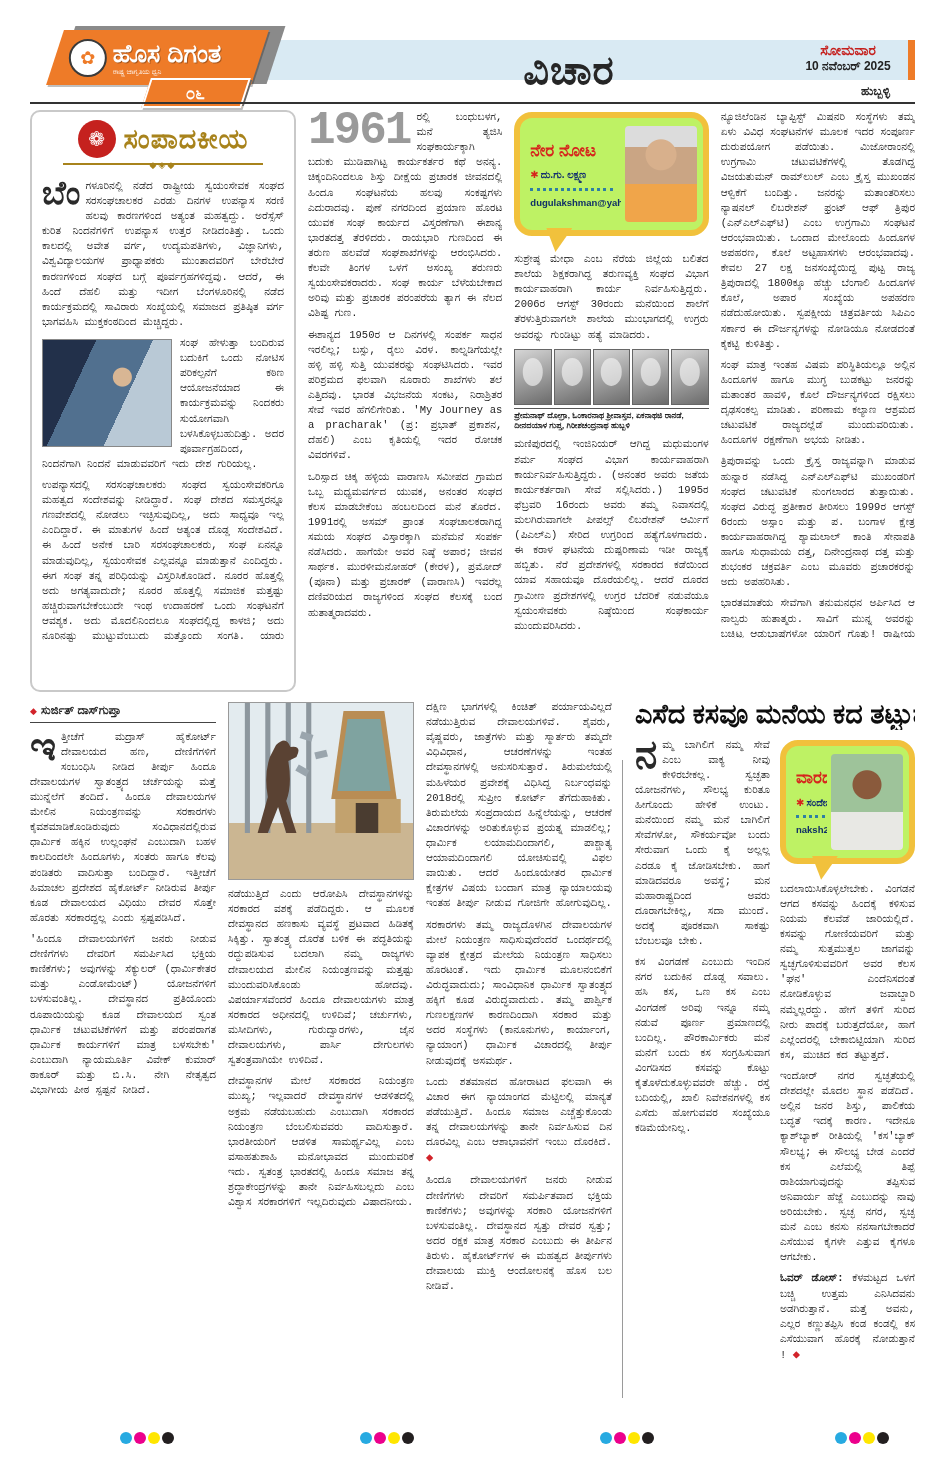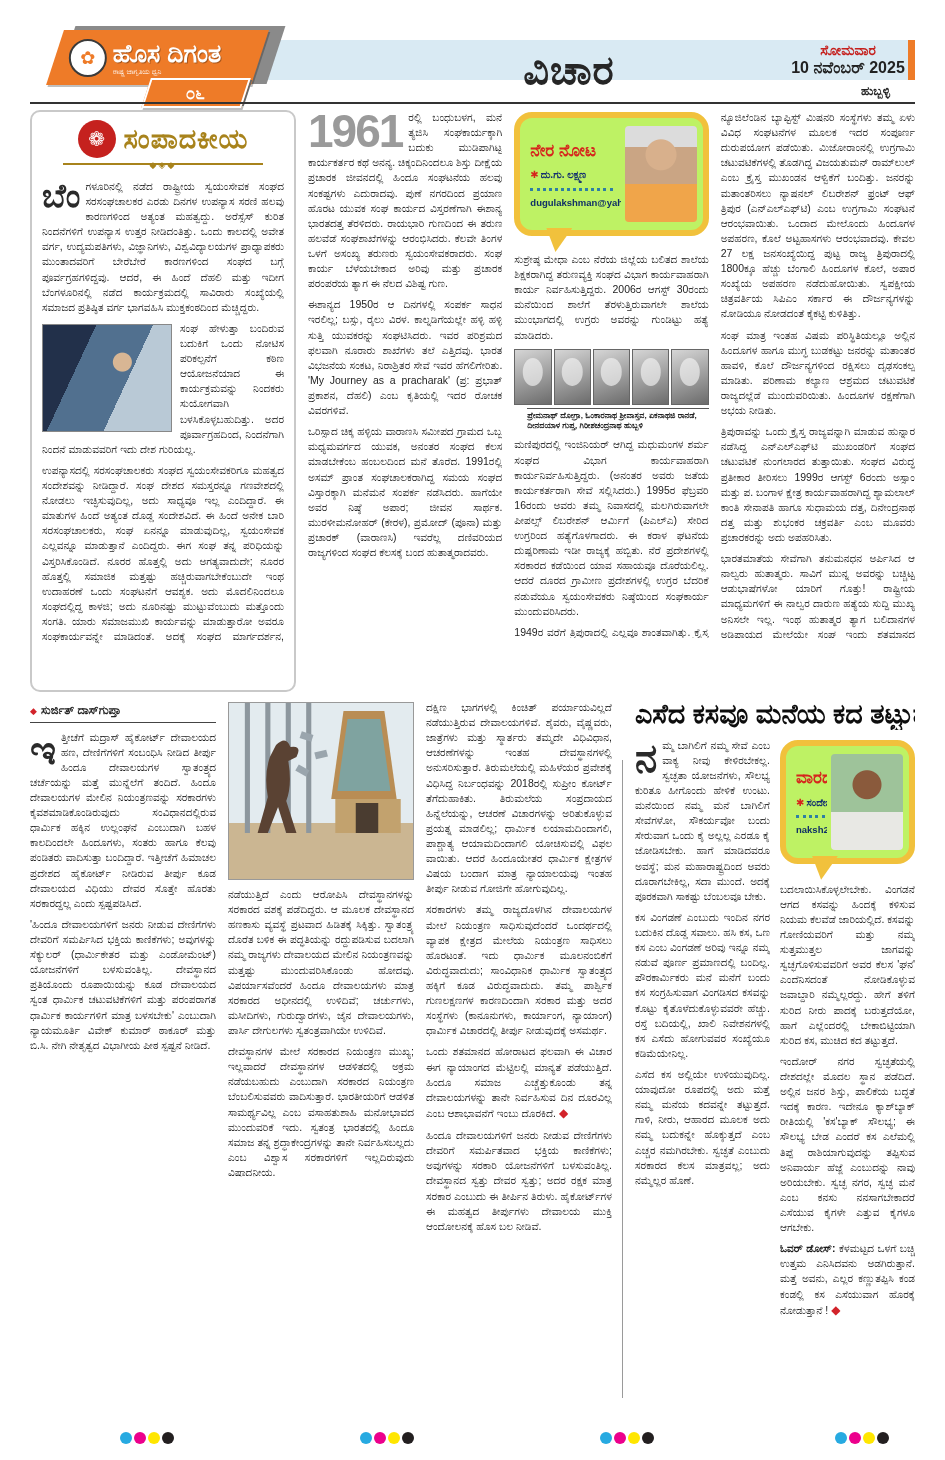--- a/index.html
+++ b/index.html
@@ -14,29 +14,29 @@
   .mast-inner{transform:skewX(18deg);display:flex;align-items:center;gap:6px;padding-left:14px;}
   .mast-logo{width:34px;height:34px;border-radius:50%;background:#fff;border:2px solid #3a3a3a;display:flex;align-items:center;justify-content:center;font-size:18px;color:#ee7b28;font-weight:bold;}
   .mast-text{display:flex;flex-direction:column;}
   .mast-title{font-size:25px;font-weight:bold;color:#fff;line-height:1;text-shadow:1px 1px 0 rgba(0,0,0,.3);white-space:nowrap;}
   .mast-tag{font-size:7px;color:#fff;margin-top:2px;}
   .pagenum-shadow{position:absolute;left:152px;top:80px;width:96px;height:26px;background:#8a8a8a;transform:skewX(-18deg);}
   .pagenum{position:absolute;left:146px;top:78px;width:96px;height:26px;background:#ee7b28;transform:skewX(-18deg);display:flex;align-items:center;justify-content:center;border:2px solid #fff;box-shadow:2px 2px 0 rgba(0,0,0,.25);}
   .pagenum span{transform:skewX(18deg);color:#fff;font-weight:bold;font-size:17px;line-height:1;}
   .datebox{position:absolute;right:38px;top:40px;width:118px;height:40px;text-align:center;}
   .weekday{font-size:14px;font-weight:bold;color:#c5211e;line-height:1.2;margin-top:2px;}
-  .date{font-size:16px;font-weight:bold;color:#222;}
+  .date{font-size:12px;font-weight:bold;color:#222;}
   .orange-bar{position:absolute;right:-8px;top:0;width:7px;height:40px;background:#ee7b28;}
   .edition{position:absolute;right:55px;top:84px;font-size:12px;font-weight:bold;color:#222;}
   .header-rule{position:absolute;left:30px;top:102px;width:885px;height:2px;background:#333;}
 
   
   .top-section{position:absolute;left:30px;top:110px;width:885px;height:582px;display:flex;gap:12px;}
   .bottom-section{position:absolute;left:30px;top:700px;width:885px;height:728px;display:flex;}
-  p{margin:0 0 6px 0;text-align:justify;}
+  p{margin:0 0 6px 0;text-align:justify;font-family:Liberation Mono, monospace;}
   .body-text{font-size:10.5px;line-height:1.44;color:#1d1d1d;}
 
   
   .editorial{width:266px;flex:none;border:2px solid #c9c9c9;border-radius:10px;padding:8px 10px;box-sizing:border-box;overflow:hidden;}
   .ed-head{display:flex;align-items:center;gap:8px;justify-content:center;}
   .ed-logo{width:38px;height:38px;border-radius:50%;background:#c5211e;flex:none;display:flex;align-items:center;justify-content:center;color:#fff;font-size:20px;}
   .ed-title{font-size:27px;font-weight:bold;color:#a8831c;letter-spacing:1px;white-space:nowrap;overflow:hidden;}
   .ed-divider{margin:4px auto 8px auto;width:200px;border-top:2px solid #a8831c;position:relative;height:6px;}
   .ed-divider span{position:absolute;left:50%;top:-6px;transform:translateX(-50%);color:#a8831c;font-size:9px;letter-spacing:2px;}
   .ed-headline{margin:0 0 7px 0;font-size:21px;font-weight:bold;color:#111;line-height:1.15;white-space:nowrap;overflow:hidden;}
@@ -57,21 +57,21 @@
   .bubble-author{font-size:10px;font-weight:bold;color:#14316e;margin-top:5px;white-space:nowrap;overflow:hidden;}
   .bubble-star{color:#d6251d;margin-right:2px;}
   .bubble-dots{border-top:3px dotted #2e7fa3;width:92%;margin:5px 0;}
   .bubble-email{font-size:9.5px;font-weight:bold;color:#0f2f66;white-space:nowrap;overflow:hidden;}
   .bubble-photo{flex:none;width:72px;height:96px;margin-left:4px;border-radius:4px;background:radial-gradient(circle at 50% 30%,#d8b08c 15px,transparent 16px),linear-gradient(#dcdcdc 0 22%,#caa584 22% 60%,#f0a54a 60% 100%);}
   .bubble-tail{position:absolute;bottom:-22px;left:26px;width:26px;height:24px;background:#f1c13c;clip-path:polygon(0 0,100% 0,35% 100%);}
 
   .photo-strip{display:flex;gap:2px;margin:2px 0 3px 0;}
   .portrait{flex:1;height:54px;border:1px solid #666;position:relative;background:linear-gradient(160deg,#d6d6d6,#6b6b6b);}
   .portrait::before{content:"";position:absolute;left:50%;top:42%;width:58%;height:52%;transform:translate(-50%,-50%);border-radius:50%;background:rgba(245,245,245,.65);}
-  .photo-caption{font-size:8px;font-weight:bold;color:#222;border-top:1px solid #555;padding-top:2px;margin-bottom:6px;line-height:1.3;margin-left:13px;}
+  .photo-caption{font-size:8px;font-weight:bold;color:#222;border-top:1px solid #555;padding-top:2px;margin-bottom:6px;line-height:1.3;}
 
   .diamond{color:#d2232a;font-size:12px;}
 
   
   .temple-article{width:592px;flex:none;padding-right:10px;box-sizing:border-box;}
   .v-divider{width:1px;background:#9a9a9a;margin:60px 6px 30px 0;}
   .waste-article{flex:1;min-width:0;padding-left:6px;}
   .bottom-headline{margin:0 0 8px 0;font-size:27px;font-weight:bold;color:#0d0d0d;line-height:1.1;white-space:nowrap;overflow:hidden;}
   .cols3{display:flex;gap:12px;height:652px;overflow:hidden;}
   .cols3 .col{flex:1;min-width:0;overflow:hidden;}
@@ -233,21 +233,20 @@
     </section>
 
     <div class="v-divider"></div>
 
     <section class="waste-article">
       <h2 class="bottom-headline">ಎಸೆದ ಕಸವೂ ಮನೆಯ ಕದ ತಟ್ಟುವುದು</h2>
       <div class="cols2 body-text">
         <div class="col">
           <p><span class="dropcap-big">ನ</span><span>ಮ್ಮ ಬಾಗಿಲಿಗೆ ನಮ್ಮ ಸೇವೆ ಎಂಬ ವಾಕ್ಯ ನೀವು ಕೇಳಿರಬೇಕಲ್ಲ. ಸ್ವಚ್ಛತಾ ಯೋಜನೆಗಳು, ಸೌಲಭ್ಯ ಕುರಿತೂ ಹೀಗೊಂದು ಹೇಳಿಕೆ ಉಂಟು. ಮನೆಯಿಂದ ನಮ್ಮ ಮನೆ ಬಾಗಿಲಿಗೆ ಸೇವೆಗಳೋ, ಸೌಕರ್ಯವೋ ಬಂದು ಸೇರುವಾಗ ಒಂದು ಕೈ ಅಲ್ಲಲ್ಲ ಎರಡೂ ಕೈ ಜೋಡಿಸಬೇಕು. ಹಾಗೆ ಮಾಡಿದವರೂ ಅವಸ್ಥೆ; ಮನ ಮಹಾರಾಷ್ಟ್ರದಿಂದ ಅವರು ದೂರಾಗಬೇಕಿಲ್ಲ, ಸದಾ ಮುಂದೆ. ಅದಕ್ಕೆ ಪೂರಕವಾಗಿ ಸಾಕಷ್ಟು ಬೆಂಬಲವೂ ಬೇಕು.</span></p>
           <p>ಕಸ ವಿಂಗಡಣೆ ಎಂಬುದು ಇಂದಿನ ನಗರ ಬದುಕಿನ ದೊಡ್ಡ ಸವಾಲು. ಹಸಿ ಕಸ, ಒಣ ಕಸ ಎಂಬ ವಿಂಗಡಣೆ ಅರಿವು ಇನ್ನೂ ನಮ್ಮ ನಡುವೆ ಪೂರ್ಣ ಪ್ರಮಾಣದಲ್ಲಿ ಬಂದಿಲ್ಲ. ಪೌರಕಾರ್ಮಿಕರು ಮನೆ ಮನೆಗೆ ಬಂದು ಕಸ ಸಂಗ್ರಹಿಸುವಾಗ ವಿಂಗಡಿಸದ ಕಸವನ್ನು ಕೊಟ್ಟು ಕೈತೊಳೆದುಕೊಳ್ಳುವವರೇ ಹೆಚ್ಚು. ರಸ್ತೆ ಬದಿಯಲ್ಲಿ, ಖಾಲಿ ನಿವೇಶನಗಳಲ್ಲಿ ಕಸ ಎಸೆದು ಹೋಗುವವರ ಸಂಖ್ಯೆಯೂ ಕಡಿಮೆಯೇನಿಲ್ಲ.</p>
-          <p>ಎಸೆದ ಕಸ ಅಲ್ಲಿಯೇ ಉಳಿಯುವುದಿಲ್ಲ. ಯಾವುದೋ ರೂಪದಲ್ಲಿ ಅದು ಮತ್ತೆ ನಮ್ಮ ಮನೆಯ ಕದವನ್ನೇ ತಟ್ಟುತ್ತದೆ. ಗಾಳಿ, ನೀರು, ಆಹಾರದ ಮೂಲಕ ಅದು ನಮ್ಮ ಬದುಕನ್ನೇ ಹೊಕ್ಕುತ್ತದೆ ಎಂಬ ಎಚ್ಚರ ನಮಗಿರಬೇಕು. ಸ್ವಚ್ಛತೆ ಎಂಬುದು ಸರಕಾರದ ಕೆಲಸ ಮಾತ್ರವಲ್ಲ; ಅದು ನಮ್ಮೆಲ್ಲರ ಹೊಣೆ.</p>
         </div>
         <div class="col">
           <div class="author-bubble small">
             <div class="bubble-left">
               <div class="bubble-title">ವಾರದ ವರಸೆ</div>
               <div class="bubble-author"><span class="bubble-star">✱</span><span>ಸಂದೇಶ್ ನಾಯ್ಕ್ ಹಕ್ಲಾಡಿ</span></div>
               <div class="bubble-dots"></div>
               <div class="bubble-email">naksh2@gmail.com</div>
             </div>
             <div class="bubble-photo"></div>

